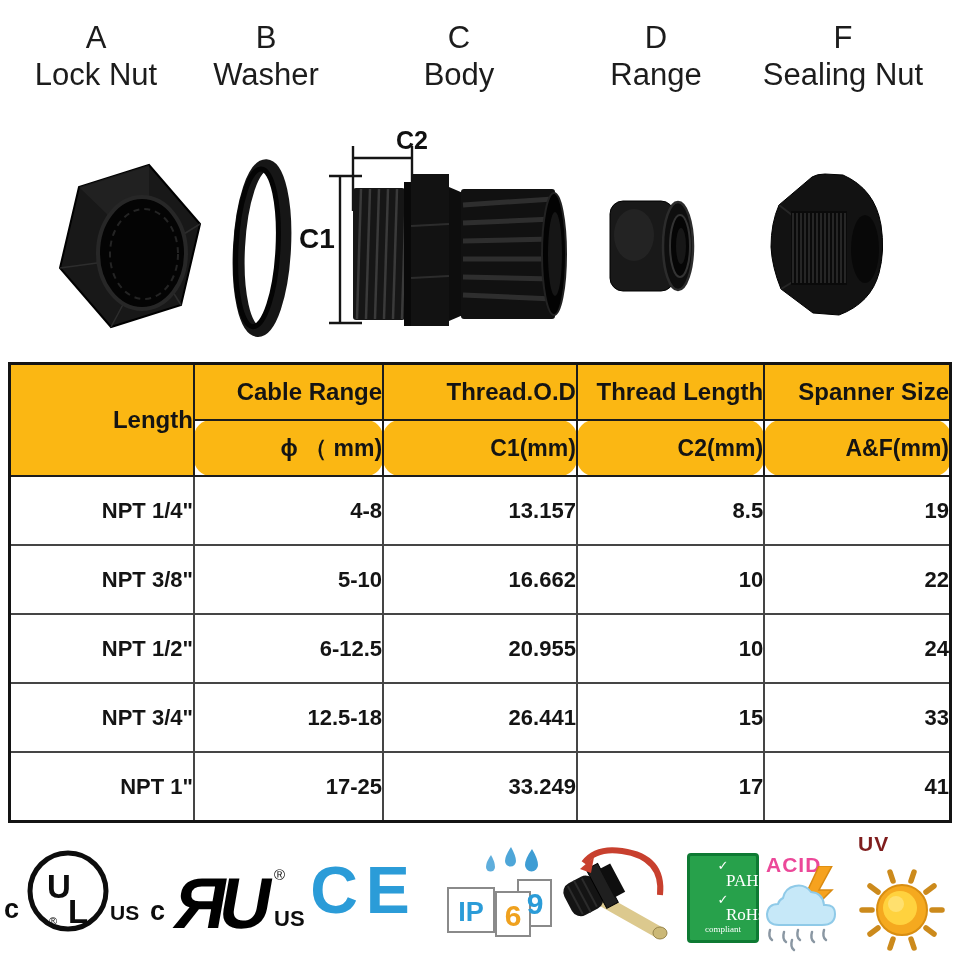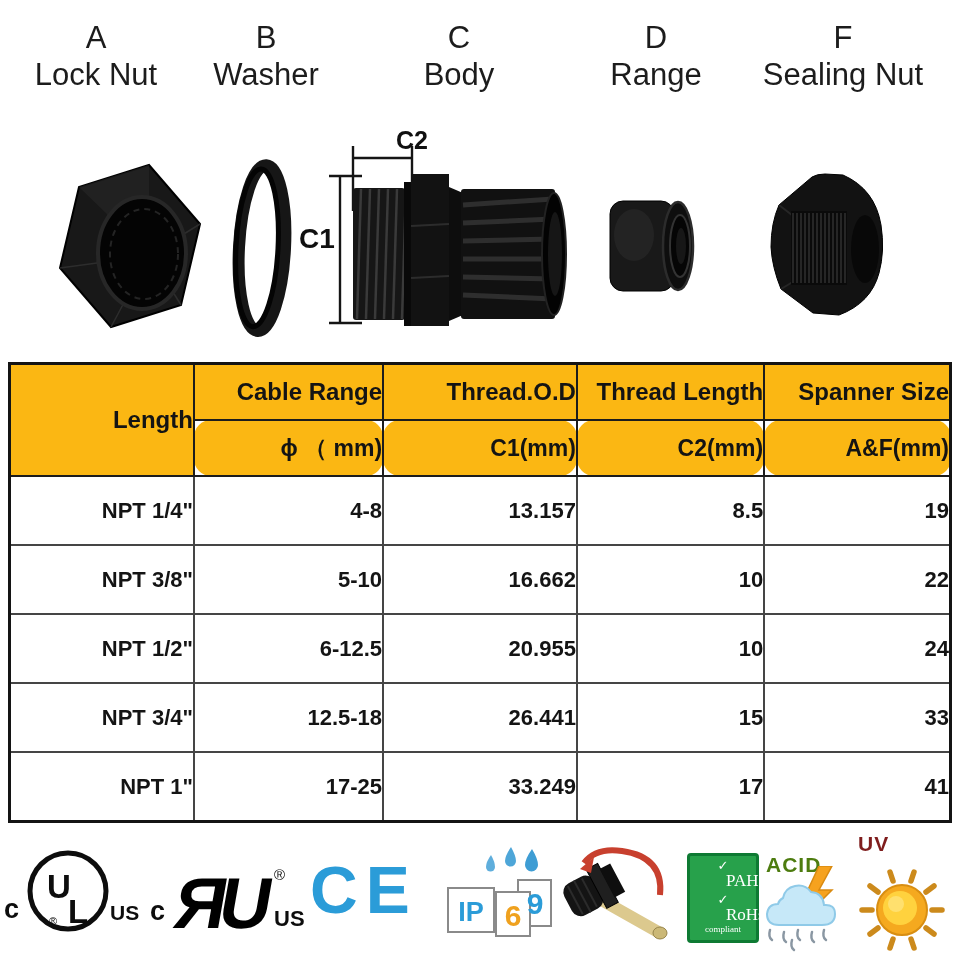--- a/index.html
+++ b/index.html
@@ -23,30 +23,30 @@
   .spec-table{position:absolute;left:8px;top:362px;width:944px;border-collapse:collapse;
               border:3px solid #141414;table-layout:fixed;}
   .spec-table td{border:2px solid #454545;text-align:right;vertical-align:middle;
                  font-weight:bold;color:#141414;padding:0;}
   .spec-table tr.hdr td{background:#FBB713;border-color:#1c1c1c;font-size:24px;height:54px;}
   .spec-table tr.sub td{font-size:23px;border-radius:17px;}
   .spec-table td.thread-hd{font-size:25px;}
   .spec-table tr.data td{font-size:22px;height:67px;background:#ffffff;}
 
   
-  .ce-mark{position:absolute;left:310px;top:852px;width:108px;text-align:left;
+  .ce-mark{position:absolute;left:310px;top:852px;width:108px;text-align:center;
            font-size:66px;line-height:76px;font-weight:bold;color:#2B9CD8;letter-spacing:8px;}
   .rohs-badge{position:absolute;left:687px;top:853px;width:66px;height:84px;background:#27A14B;
               border:3px solid #0E7A33;border-radius:4px;color:#fff;text-align:center;
               font-family:"Liberation Serif","DejaVu Serif",serif;}
   .rohs-badge .chk{font-size:13px;line-height:13px;margin-top:3px;}
   .rohs-badge .ln{font-size:17px;line-height:18px;padding-left:36px;}
   .rohs-badge .sm{font-size:9px;line-height:11px;}
   .acid-label{position:absolute;left:766px;top:853px;font-size:21px;font-weight:bold;
-              color:#4d7c0f;letter-spacing:1px;}
+              color:#ec4899;letter-spacing:1px;}
   .uv-label{position:absolute;left:858px;top:832px;font-size:21px;font-weight:bold;
             color:#7f1d1d;letter-spacing:1px;}
 </style>
 </head>
 <body>
 
 <div id="canvas">
 
   <div class="part-label" style="left:-4px;top:20px;">
     <div class="part-letter">A</div>

